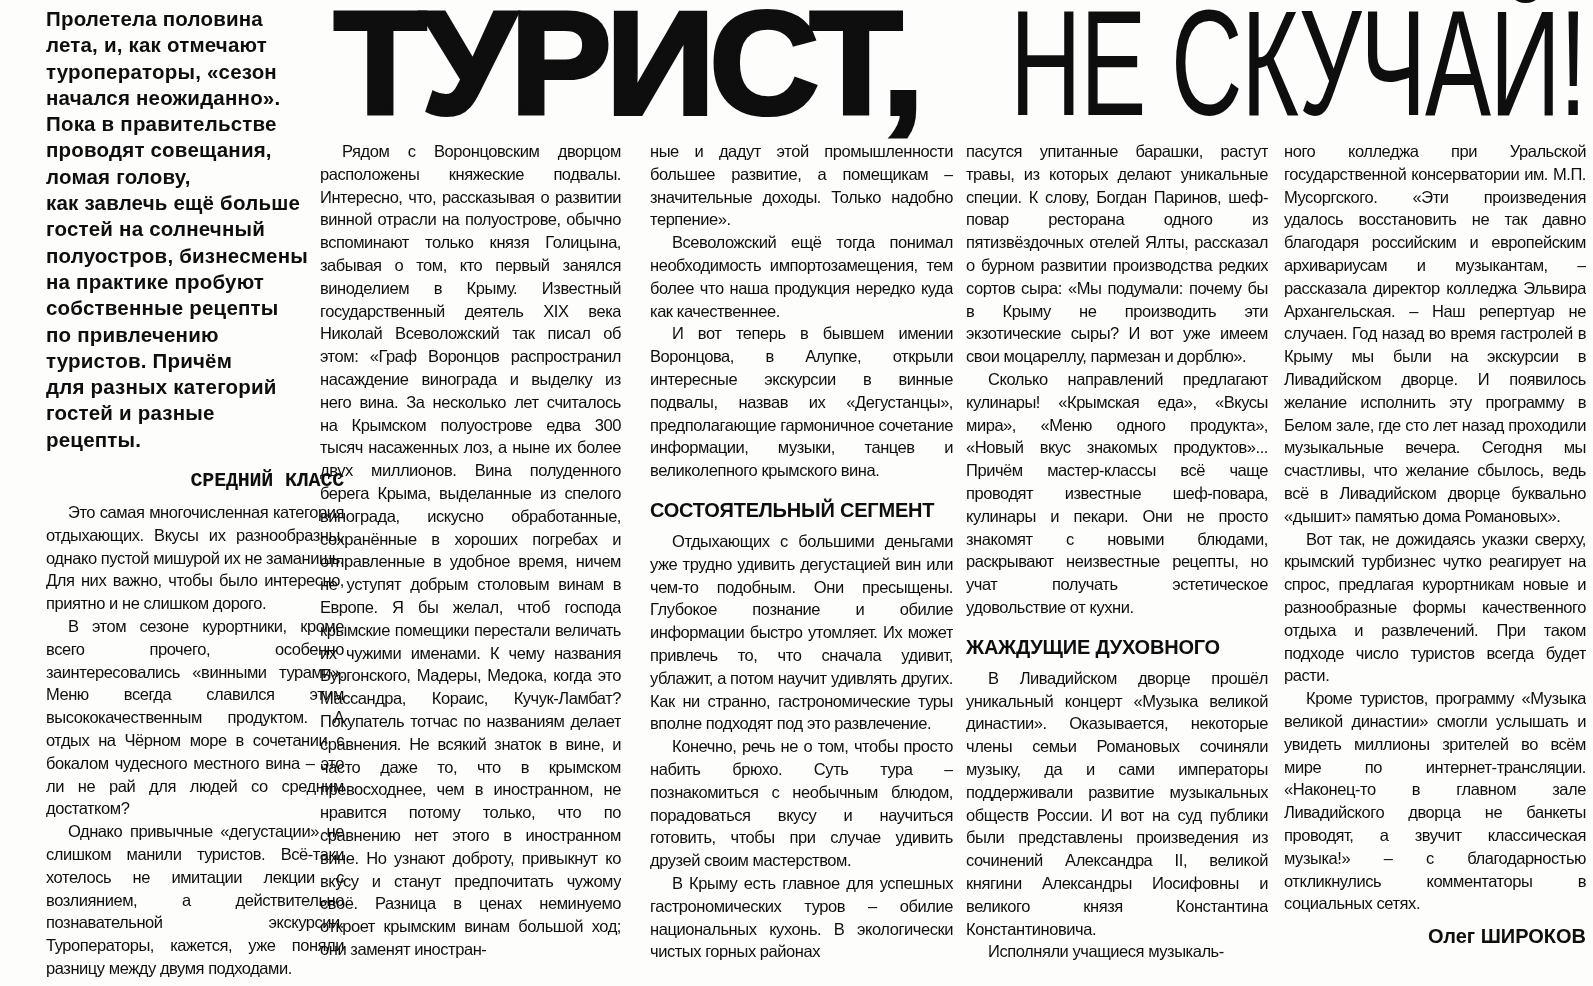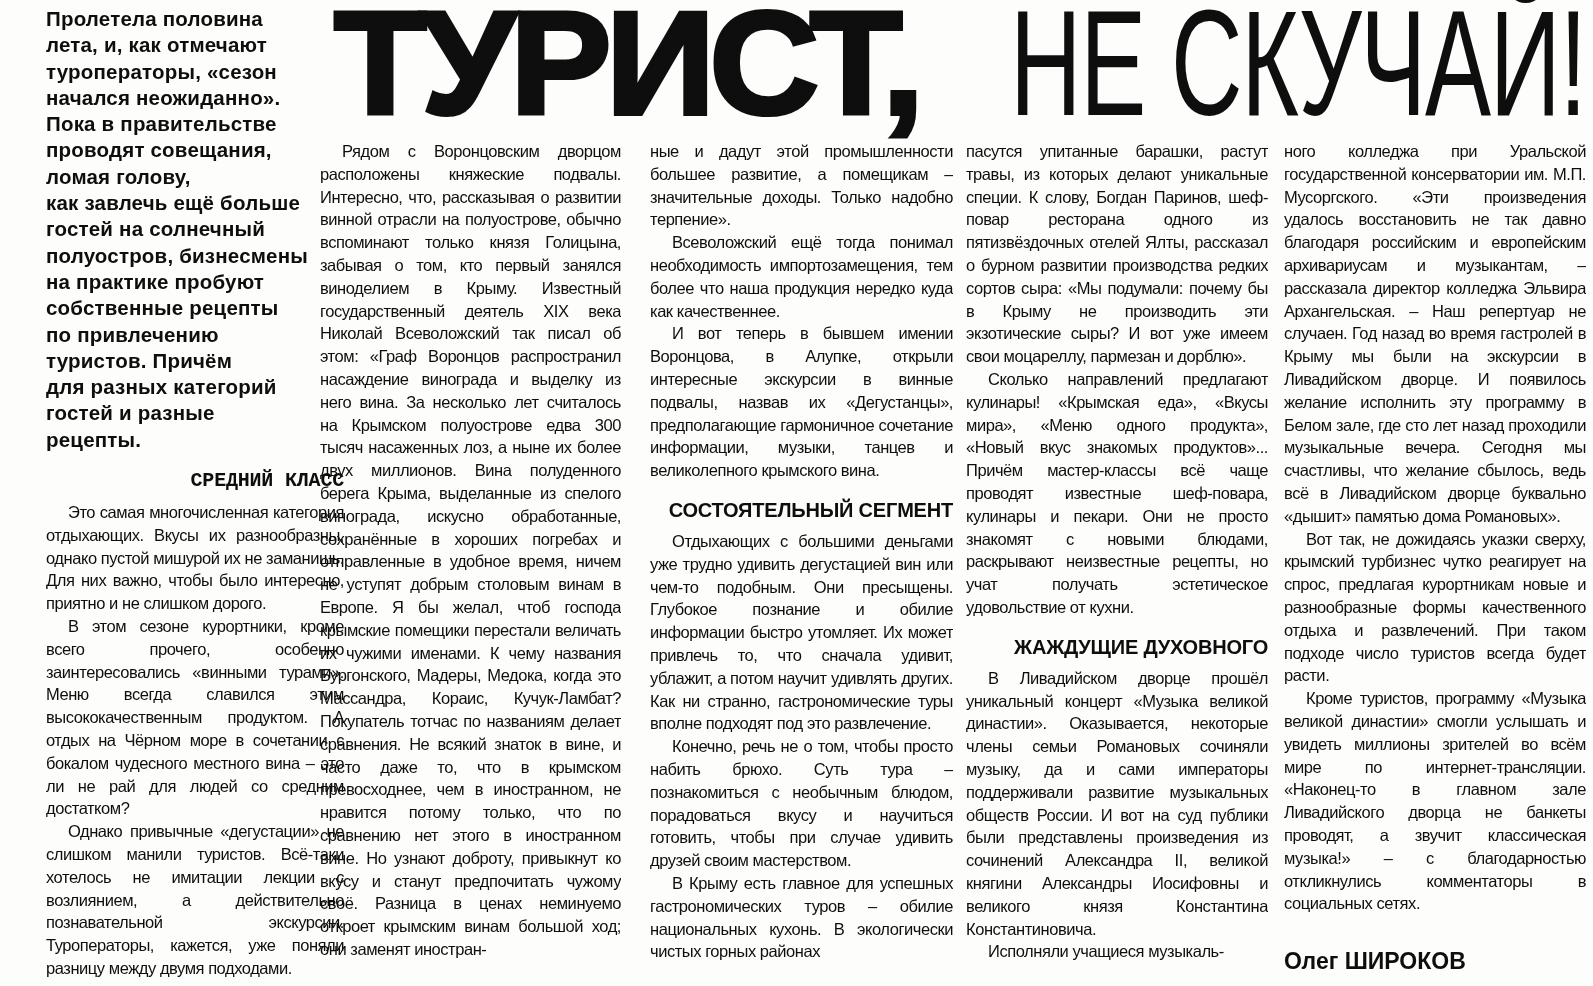--- a/index.html
+++ b/index.html
@@ -41,30 +41,30 @@
   .col4{left:966px; top:140px;width:302px;height:846px;}
   .col5{left:1284px;top:140px;width:302px;height:846px;}
 
   
   .lede{
     font-weight:bold;font-size:20.5px;line-height:26.3px;letter-spacing:0.2px;
     white-space:pre-line;margin:0 0 10px 0;
   }
   .sec-heading{
     font-size:20px;font-weight:bold;line-height:24px;letter-spacing:-0.2px;
-    margin:16px 0 8px 0;text-align:right;
+    margin:16px 0 8px 0;text-align:left;
   }
   .sec-heading.align-right{text-align:right;font-family:Liberation Mono, monospace;}
   .body-p{
     margin:0;font-size:16.5px;line-height:22.8px;letter-spacing:-0.45px;
     text-align:justify;text-indent:22px;
   }
   .body-p.no-indent{text-indent:0;}
   .byline{
-    margin:33px 0 0 0;font-size:23px;font-weight:bold;text-align:left;
+    margin:10px 0 0 0;font-size:20px;font-weight:bold;text-align:right;
     letter-spacing:0;
   }
 </style>
 </head>
 <body>
 
 <div class="page">
 
   <h1 class="headline">
     <span class="headline-bold">ТУРИСТ,</span>

